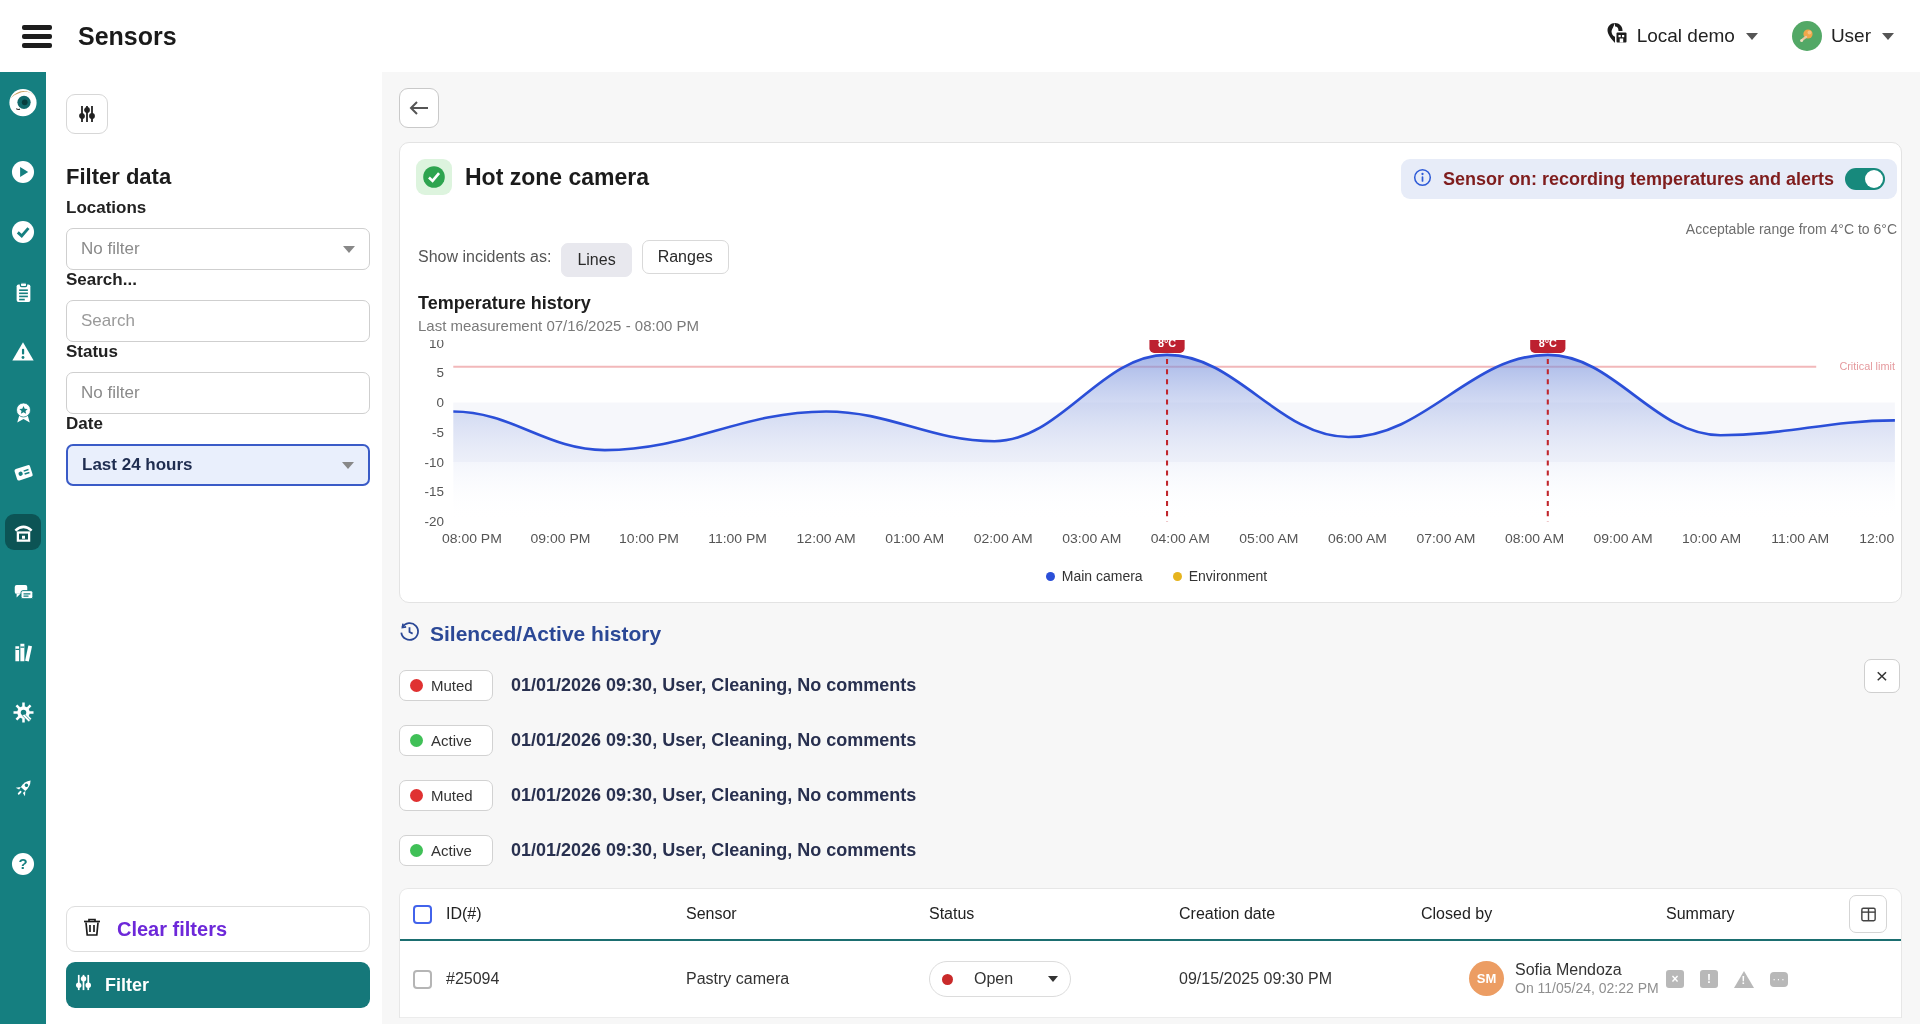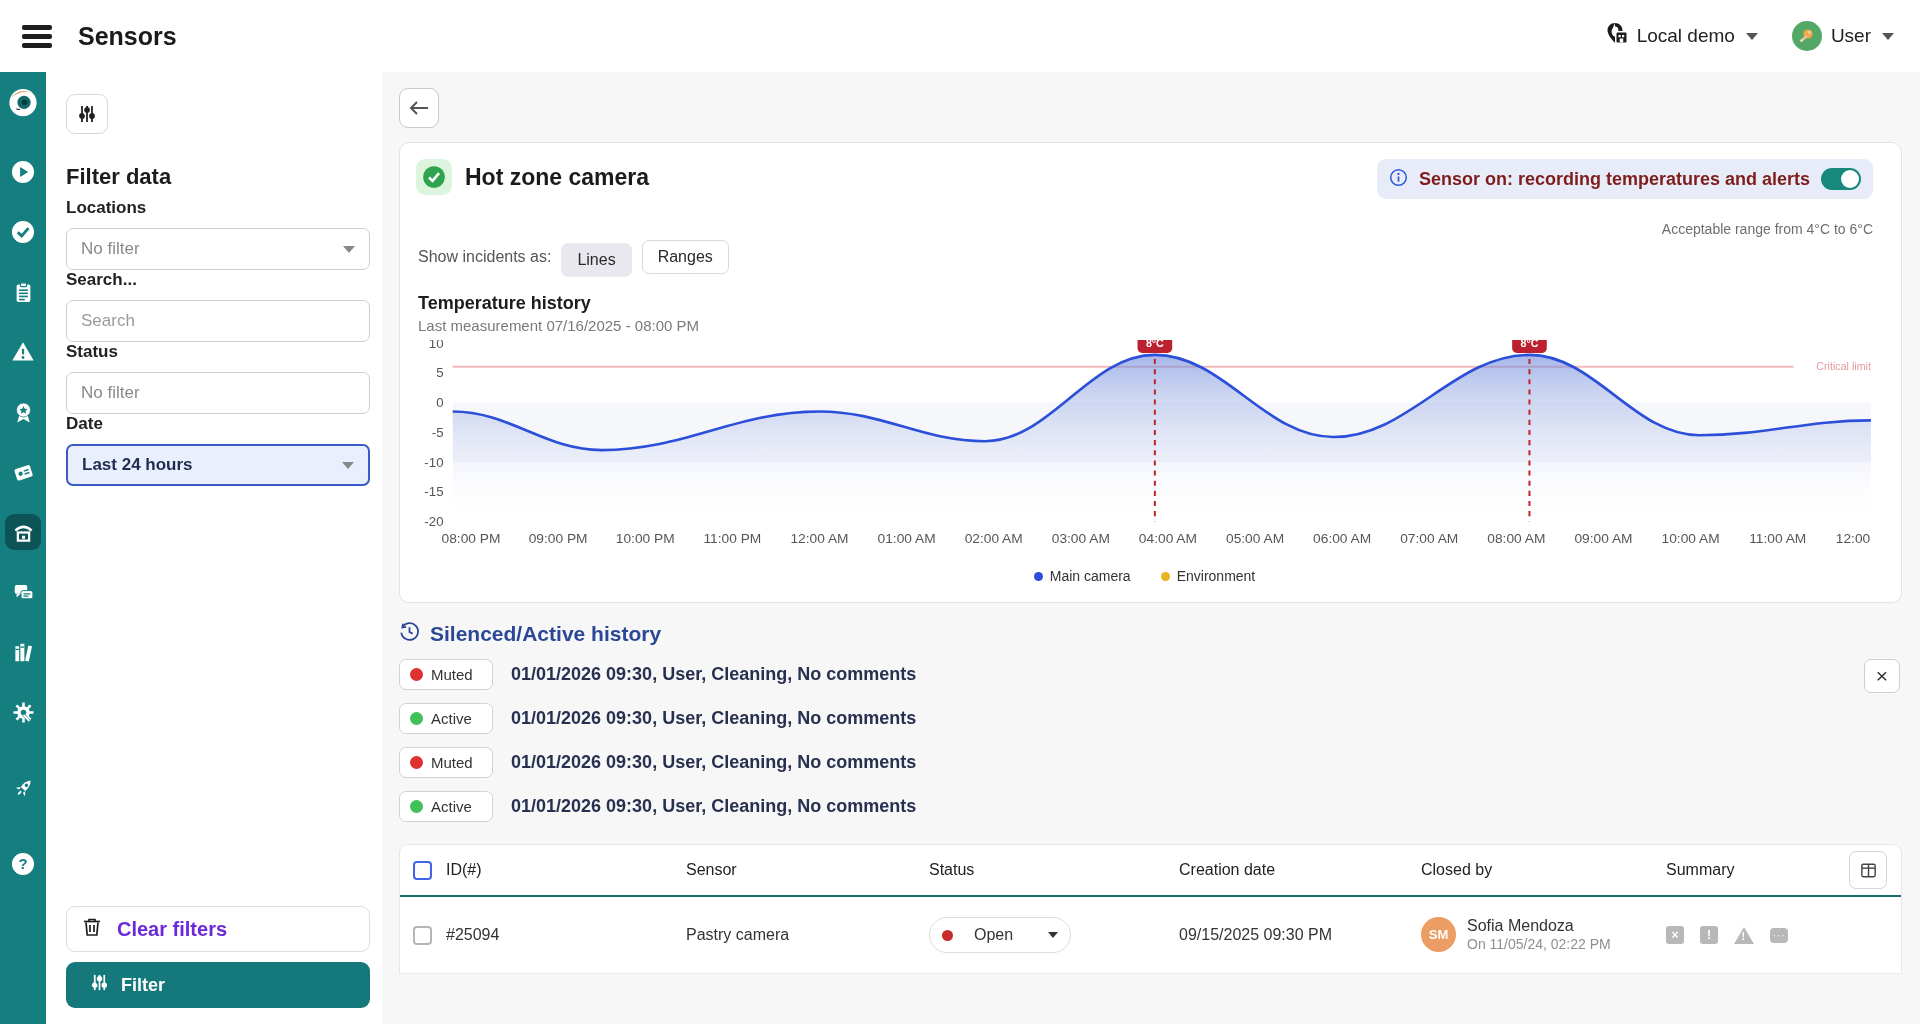--- a/index.html
+++ b/index.html
@@ -28,25 +28,25 @@
   .adv-btn { width:42px; height:40px; border:1px solid #d7d7d7; border-radius:9px; background:#fff; display:flex; align-items:center; justify-content:center; cursor:pointer; margin-bottom:30px; }
   .sb-title { font-size:22px; font-weight:bold; color:#1c1c1c; margin-bottom:8px; }
   .f-label { font-size:17px; font-weight:bold; color:#222; margin:0 0 10px; }
   .f-control { height:42px; border:1px solid #cfcfcf; border-radius:7px; background:#fff; display:flex; align-items:center; padding:0 14px; font-size:17px; color:#8a8a8a; cursor:pointer; }
   .f-control .caret { margin-left:auto; border-top-color:#888; }
   .f-input { width:100%; height:42px; border:1px solid #cfcfcf; border-radius:7px; padding:0 14px; font-size:17px; font-family:inherit; color:#333; }
   .f-input::placeholder { color:#9a9a9a; }
   .f-control.selected { background:#e9effc; border:2px solid #3a5bc7; color:#1f2d50; font-weight:bold; }
   .sb-bottom { margin-top:auto; }
   .btn-clear { width:100%; height:46px; border:1px solid #dedede; border-radius:9px; background:#fff; display:flex; align-items:center; gap:16px; padding:0 16px; font-size:20px; font-weight:bold; color:#6d28d9; cursor:pointer; margin-bottom:10px; }
-  .btn-filter { width:100%; height:46px; border:none; border-radius:9px; background:#15787a; display:flex; align-items:center; gap:12px; padding:0 24px; font-size:18px; font-weight:bold; color:#fff; cursor:pointer; }
+  .btn-filter { width:100%; height:46px; border:none; border-radius:9px; background:#15787a; display:flex; align-items:center; gap:12px; padding:0 8px; font-size:18px; font-weight:bold; color:#fff; cursor:pointer; }
   
   .main { flex:1; background:#f7f7f7; padding:16px 18px 0 17px; overflow:hidden; }
   .back-btn { width:40px; height:40px; background:#fff; border:1px solid #c9c9c9; border-radius:9px; display:flex; align-items:center; justify-content:center; cursor:pointer; margin-bottom:14px; }
-  .card { background:#fff; border:1px solid #e3e3e3; border-radius:10px; padding:16px 28px 8px 16px; }
+  .card { background:#fff; border:1px solid #e3e3e3; border-radius:10px; padding:16px 4px 8px 16px; }
   .card-top { display:flex; justify-content:space-between; align-items:flex-start; }
   .ct-title { display:flex; align-items:center; gap:13px; }
   .ok-badge { width:36px; height:36px; border-radius:9px; background:#ddf4de; display:flex; align-items:center; justify-content:center; }
   .h1 { font-size:23px; font-weight:bold; color:#1b1b1b; }
   .ct-right { display:flex; flex-direction:column; align-items:flex-end; }
   .sensor-bar { background:#e7ecf8; border-radius:9px; height:40px; display:flex; align-items:center; gap:11px; padding:0 12px; }
   .sensor-bar .lbl { font-size:18px; font-weight:bold; color:#7f1d1d; }
   .toggle { width:40px; height:22px; border-radius:11px; background:#17897c; position:relative; cursor:pointer; }
   .toggle .knob { position:absolute; right:2px; top:2px; width:18px; height:18px; border-radius:50%; background:#fff; }
   .range-note { font-size:14px; color:#6e6e6e; margin-top:22px; }
@@ -59,38 +59,38 @@
   .chart-title { font-size:18px; font-weight:bold; color:#1d1d1d; margin:16px 0 3px 2px; }
   .chart-sub { font-size:15px; color:#7a7a7a; margin-left:2px; }
   .chart-wrap { margin-top:6px; }
   .legend { display:flex; justify-content:center; gap:30px; padding:6px 0 10px; }
   .leg-item { display:flex; align-items:center; gap:7px; font-size:14px; color:#333; }
   .leg-dot { width:9px; height:9px; border-radius:50%; }
   
   .history { margin-top:18px; position:relative; }
   .hist-head { display:flex; align-items:center; gap:10px; color:#2b4896; }
   .hist-title { font-size:21px; font-weight:bold; }
-  .hist-row { display:flex; align-items:center; gap:18px; margin-top:13px; }
+  .hist-row { display:flex; align-items:center; gap:18px; margin-top:24px; }
   .pill { width:94px; height:31px; background:#fff; border:1px solid #d2d2d2; border-radius:7px; display:flex; align-items:center; gap:8px; padding:0 10px; }
   .pill .dot { width:13px; height:13px; border-radius:50%; }
   .pill .plabel { font-size:15px; color:#333; }
   .hist-text { font-size:18px; font-weight:bold; color:#28304f; }
   .hist-close { position:absolute; right:2px; top:38px; width:36px; height:34px; background:#fff; border:1px solid #cfcfcf; border-radius:7px; font-size:21px; color:#333; cursor:pointer; display:flex; align-items:center; justify-content:center; }
   
   .tablecard { margin-top:22px; background:#fff; border-radius:9px 9px 0 0; border:1px solid #e7e7e7; border-bottom:none; }
   .trow { display:grid; grid-template-columns:33px 240px 243px 250px 242px 245px 1fr 52px; align-items:center; padding-left:13px; }
   .thead { height:52px; border-bottom:2px solid #1b6e70; font-size:16px; font-weight:normal; color:#222; }
   .tbody-row { height:77px; border-bottom:1px solid #ececec; font-size:16px; color:#333; }
   .cb { width:19px; height:19px; border:2px solid #b5b5b5; border-radius:4px; background:#fff; cursor:pointer; }
   .cb.head { border-color:#4263eb; }
   .status-select { width:142px; height:36px; background:#fff; border:1px solid #dcdcdc; border-radius:18px; display:flex; align-items:center; gap:21px; padding:0 12px; cursor:pointer; }
   .status-select .dot { width:11px; height:11px; border-radius:50%; background:#c92a2a; }
   .status-select .scaret { margin-left:auto; width:0; height:0; border-left:5px solid transparent; border-right:5px solid transparent; border-top:6px solid #333; }
   .closedby { display:flex; align-items:center; gap:11px; }
-  .cb-avatar { width:35px; height:35px; border-radius:50%; background:#ec9d63; color:#fff; font-size:13px; font-weight:bold; display:flex; align-items:center; justify-content:center; flex:0 0 35px; }
+  .cb-avatar { width:35px; height:35px; border-radius:50%; background:#ec9d63; color:#fff; font-size:13px; font-weight:bold; display:flex; align-items:center; justify-content:center; flex:0 0 35px;margin-left:48px; }
   .cb-name { font-size:16px; color:#333; }
   .cb-date { font-size:14px; color:#8f8f8f; width:160px; line-height:1.35; }
   .summary { display:flex; align-items:center; gap:13px; }
   .sitem { display:flex; align-items:center; gap:3px; font-size:16px; color:#222; }
   .sq { width:18px; height:18px; border-radius:3px; color:#fff; font-weight:bold; display:flex; align-items:center; justify-content:center; }
   .sq.x { font-size:12px; }
   .sq.bang { font-size:12px; }
   .tri { width:0; height:0; border-left:10px solid transparent; border-right:10px solid transparent; border-bottom:17px solid #d0342c; position:relative; }
   .tri::after { content:"!"; position:absolute; left:-2.5px; top:3px; color:#fff; font-size:11px; font-weight:bold; }
   .tri.gray { border-bottom-color:#b8b8b8; }

